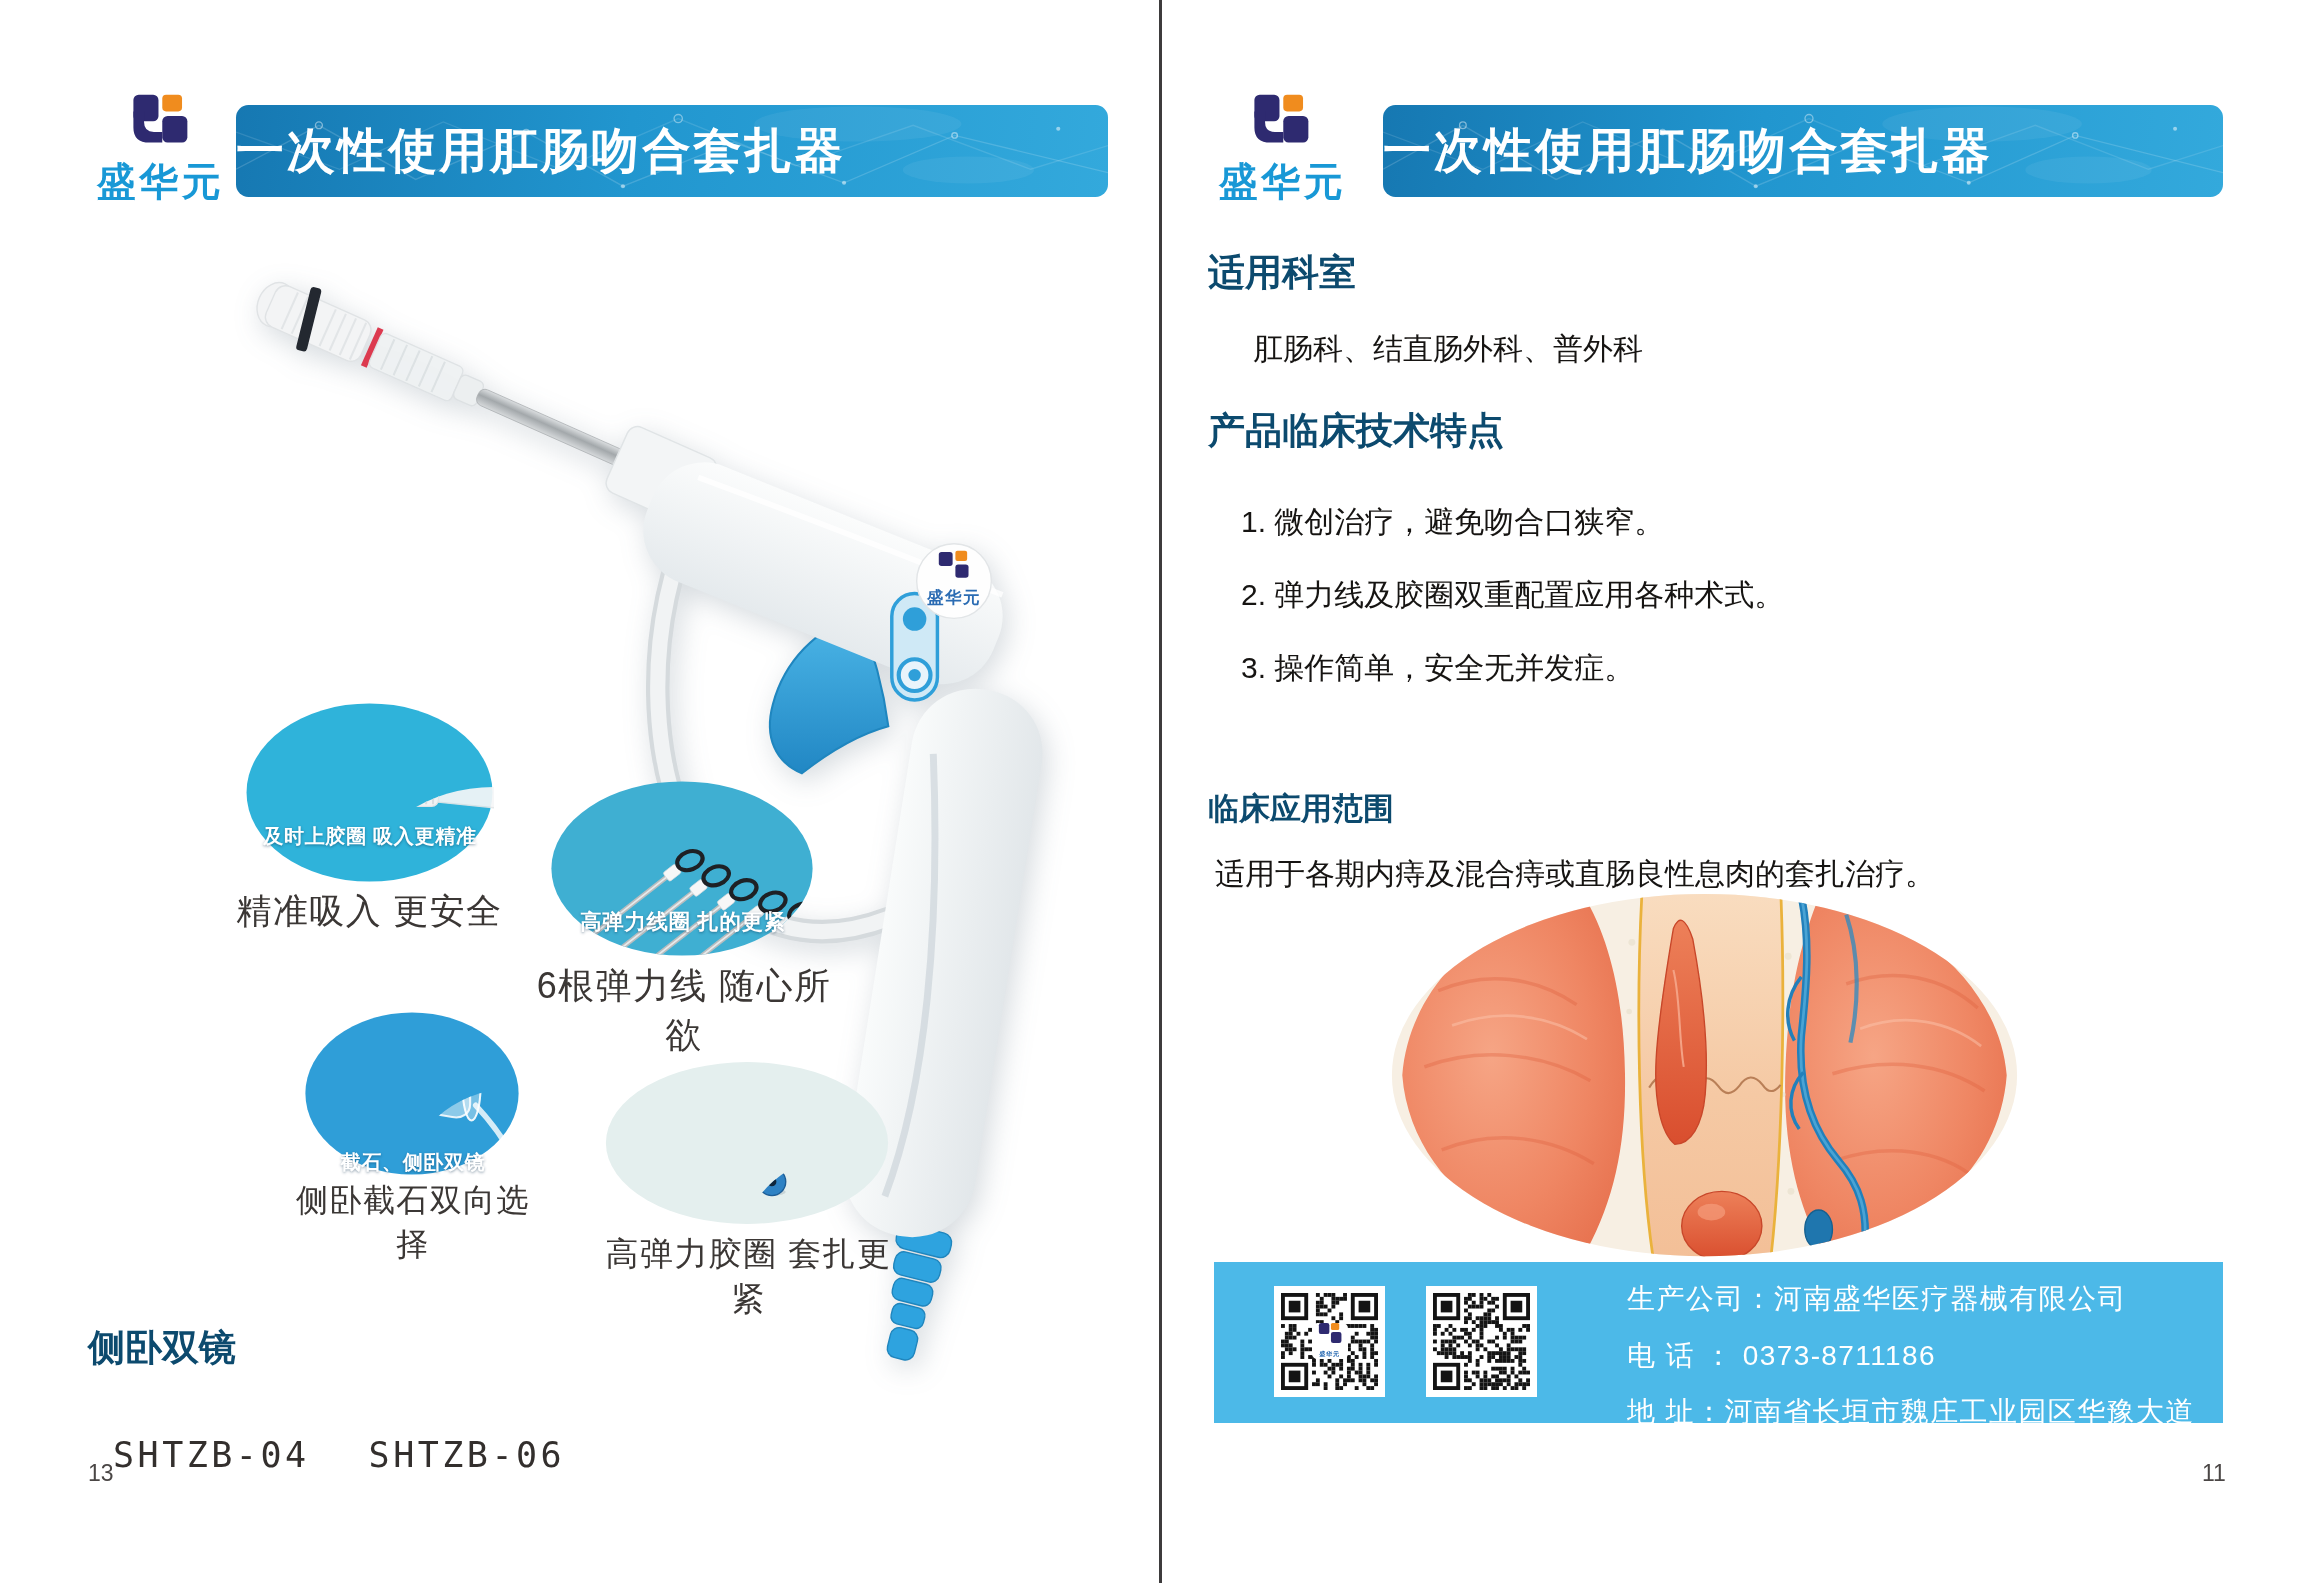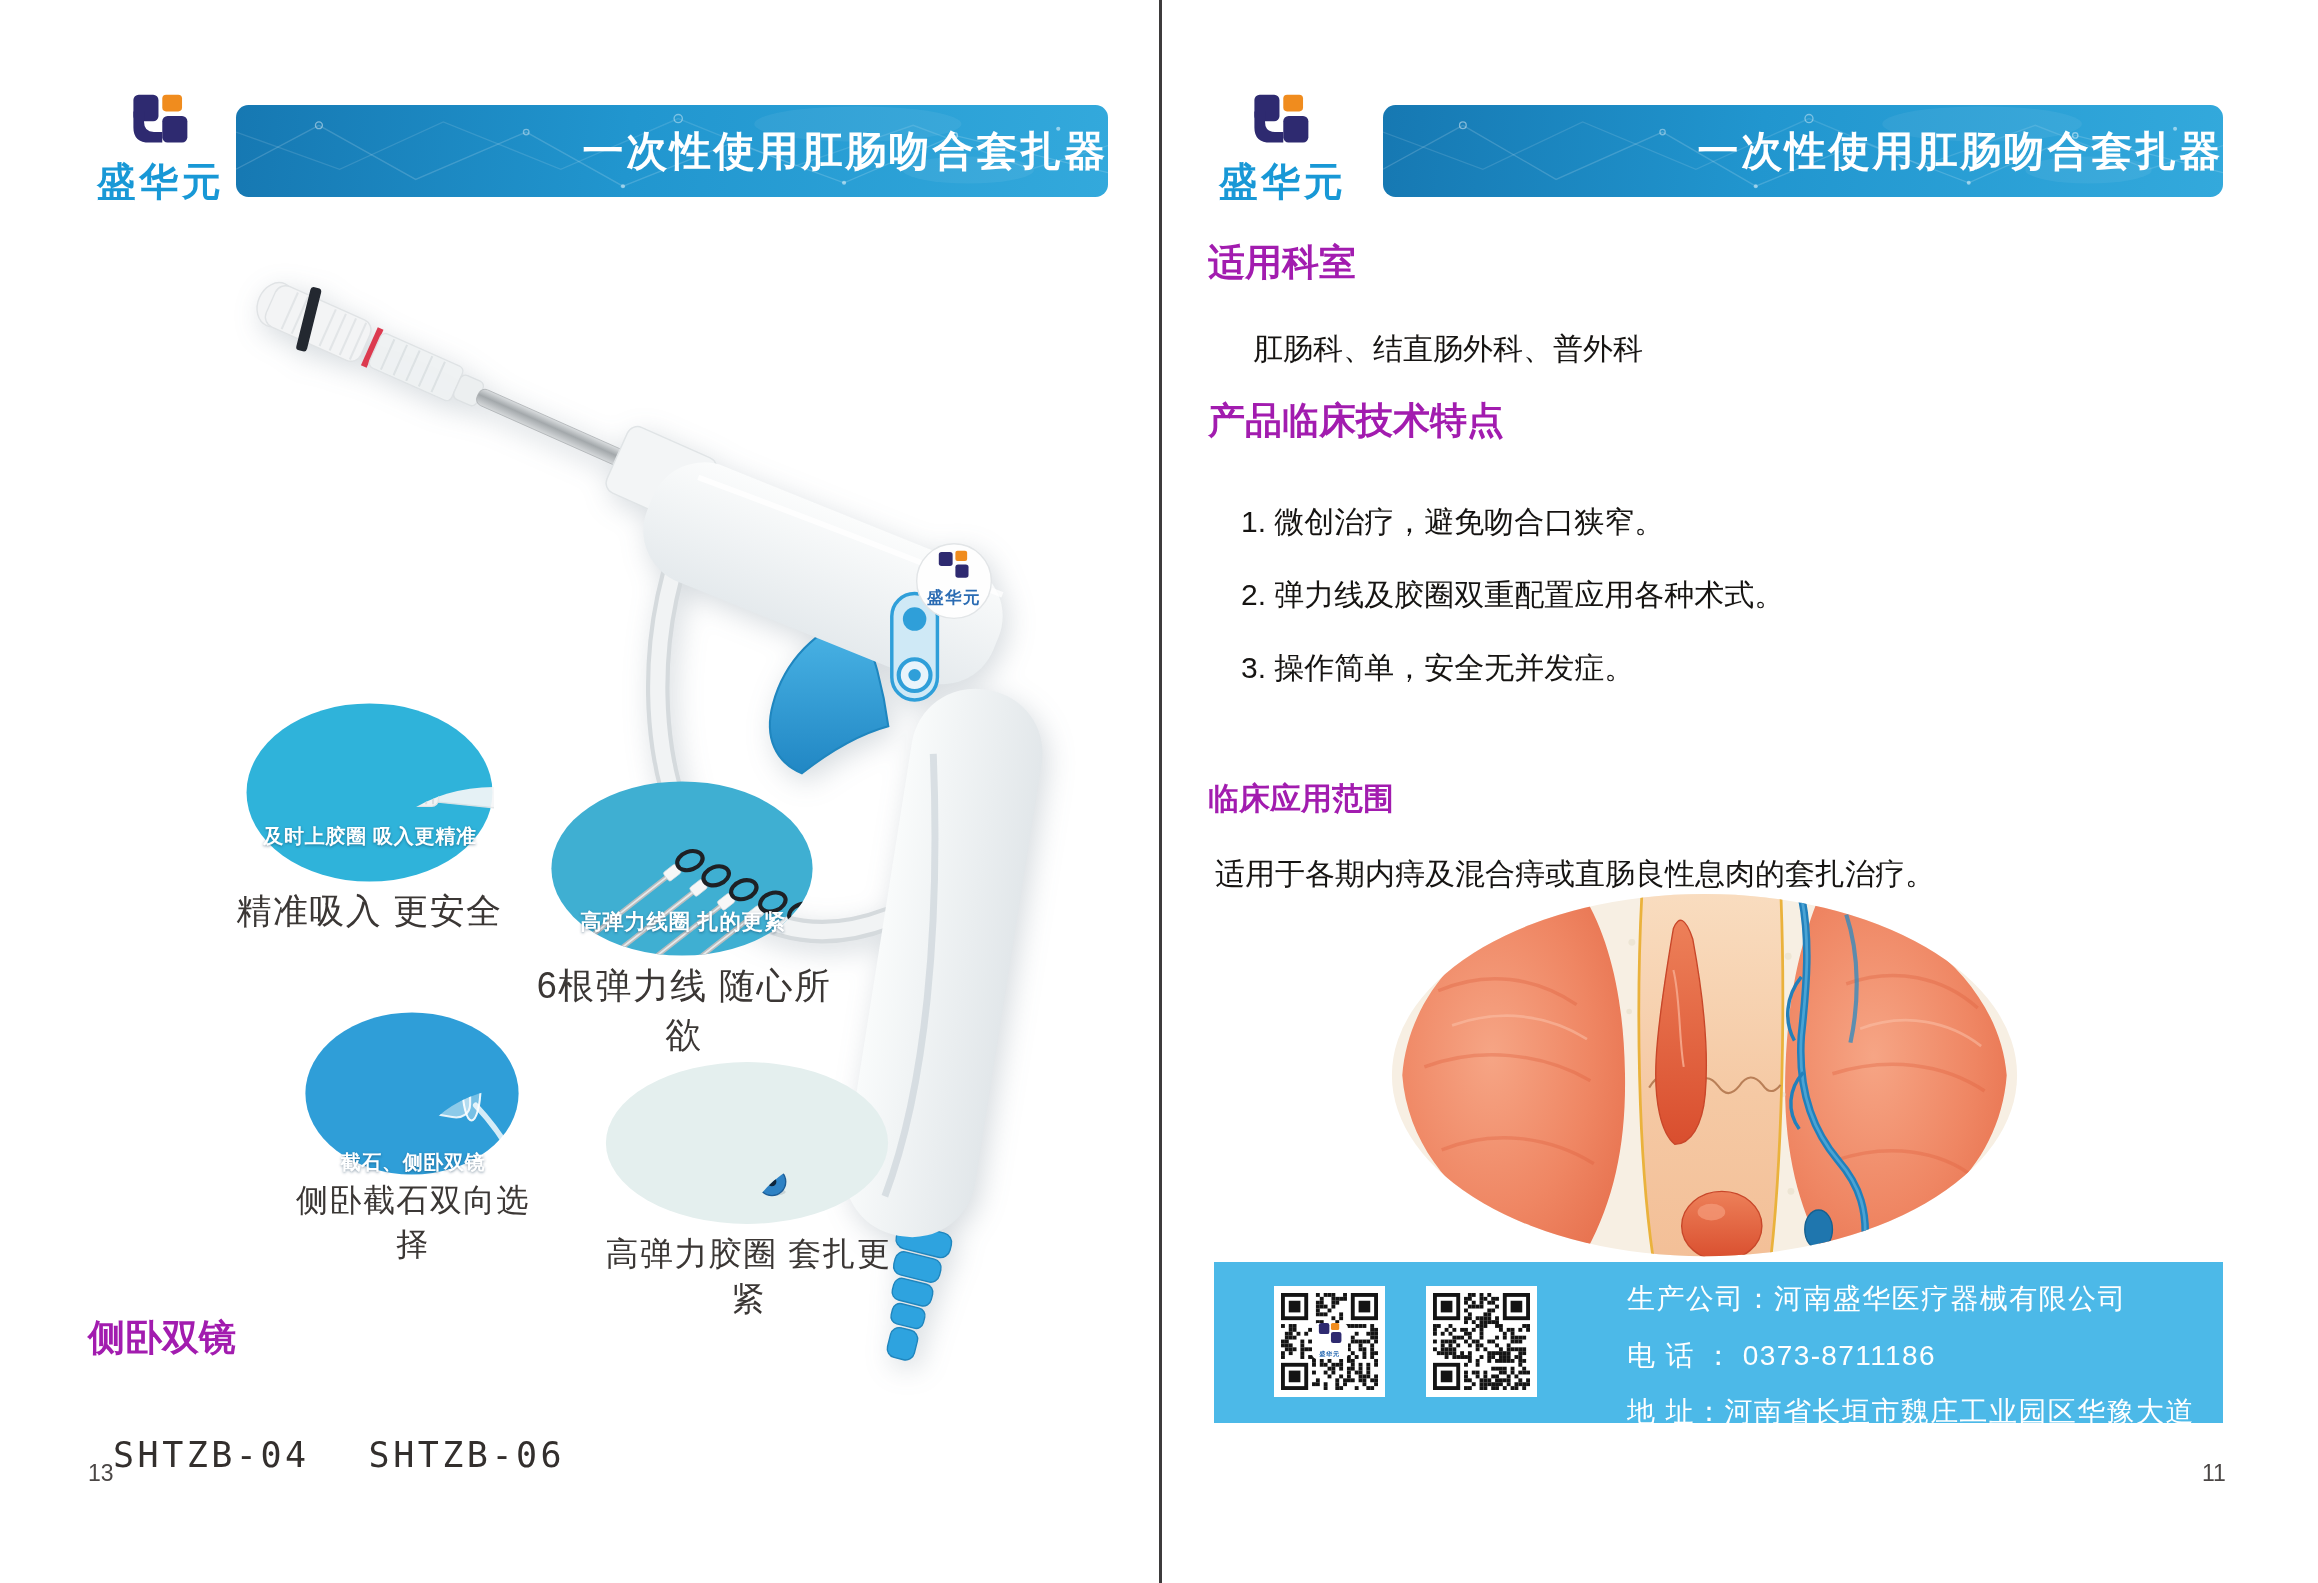--- a/index.html
+++ b/index.html
@@ -8,29 +8,29 @@
   .spread{position:relative;width:2319px;height:1584px;background:#ffffff;
           box-shadow:inset 0 0 0 1.4px #ececec;}
   .abs{position:absolute;}
   .page{position:absolute;top:0;height:1584px;background:#ffffff;}
   .page-left{left:0;width:1159px;}
   .page-right{left:1162px;width:1157px;}
   .divider{position:absolute;left:1159px;top:0;width:3.5px;height:1584px;background:#3d3b3c;}
 
   .banner{position:absolute;height:92px;border-radius:12.4px;overflow:hidden;
           background:linear-gradient(97deg,#1678b2 0%,#2196cf 45%,#33a9dc 100%);}
-  .banner h1{margin:0;height:72px;line-height:92px;text-align:right;
-             font-size:41px;font-weight:700;color:#ffffff;letter-spacing:2.8px;
+  .banner h1{margin:0;height:72px;line-height:92px;text-align:left;
+             font-size:48px;font-weight:700;color:#ffffff;letter-spacing:2.8px;
              position:relative;z-index:2;}
   .banner svg{position:absolute;inset:0;width:100%;height:100%;z-index:1;}
 
   .brand-name{font-size:39px;font-weight:700;color:#1898d6;letter-spacing:3.5px;
               text-align:center;width:145px;}
 
-  .h-blue{font-weight:700;color:#a21caf;}
+  .h-blue{font-weight:700;color:#0c4a6e;margin-top:10px;}
   .h-lg{font-size:37px;}
   .h-md{font-size:31px;}
 
   .body-text{font-size:30px;color:#161412;}
   .feature-item{font-size:30px;color:#161412;margin-bottom:32px;}
 
   .callout-overlay{font-size:21px;font-weight:700;color:#ffffff;text-align:center;
                    text-shadow:0 1.4px 2.8px rgba(0,40,70,.45);letter-spacing:0.7px;}
   .callout-caption{font-size:34px;color:#3b3735;text-align:center;letter-spacing:1.4px;}
 

